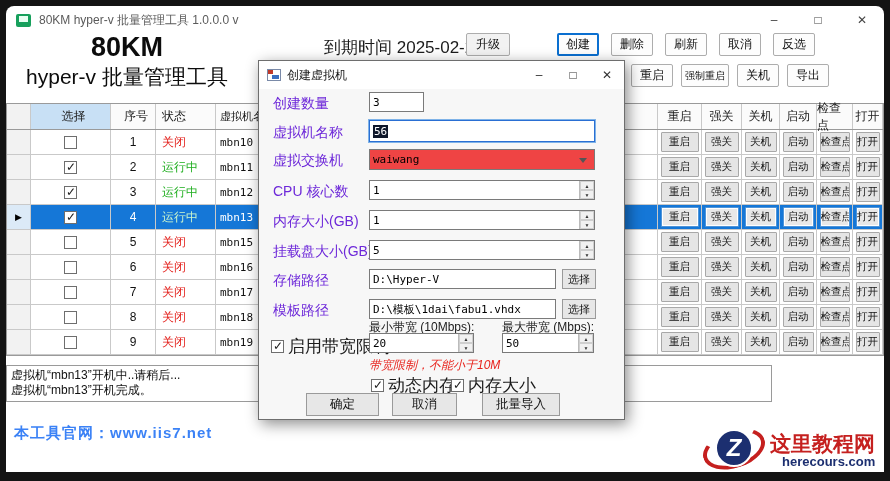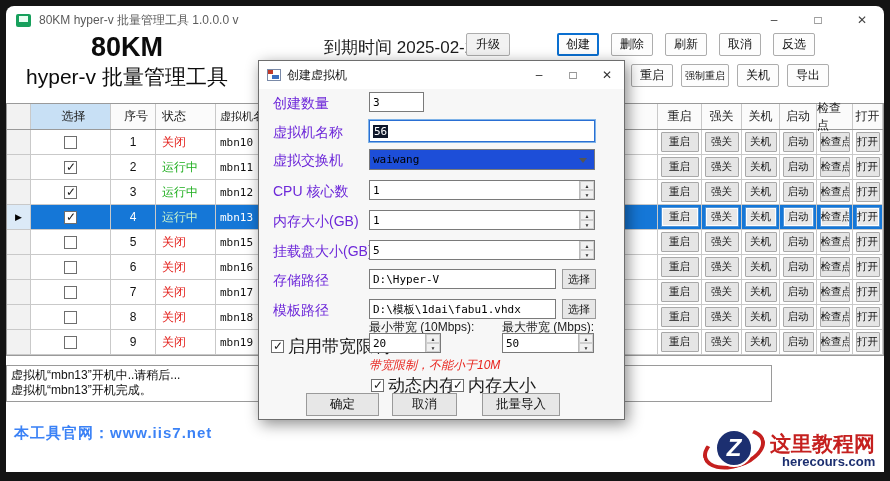--- a/index.html
+++ b/index.html
@@ -81,21 +81,21 @@
   .dlg-icon::after { content:""; position:absolute; right:1px; bottom:1px; width:7px; height:4px; background:#3a6fc0; }
   .dlg-title { font-size:12px; color:#1a1a1a; }
   .dlg-ctrls { position:absolute; right:0; top:0; height:28px; display:flex; }
   .dlg-wbtn { width:34px; height:28px; display:flex; align-items:center; justify-content:center; font-size:12px; color:#333; }
   .dlg-label { position:absolute; left:14px; font-size:14px; color:#6d28d9; }
   .txt { position:absolute; background:#fff; border:1px solid #7a7a7a; height:20px; font-size:11px; padding:0 3px;
          display:flex; align-items:center; }
   input.txt { font-family:"DejaVu Sans Mono", monospace; }
   .txt.focus { border:1px solid #2a6fd3; box-shadow:0 0 0 1px #7fb3e8; height:22px; }
   .sel-text { background:#0f172a; color:#fff; padding:0 1px; }
-  .combo { position:absolute; background:#1d4ed8; border:1px solid #7a7a7a; height:21px; font-size:11px;
+  .combo { position:absolute; background:#ef4444; border:1px solid #7a7a7a; height:21px; font-size:11px;
            padding:0 3px; display:flex; align-items:center; }
   .chev { position:absolute; right:7px; top:8px; width:0; height:0; border-left:4px solid transparent;
           border-right:4px solid transparent; border-top:5px solid #555; }
   .spin { position:absolute; background:#fff; border:1px solid #7a7a7a; height:20px; display:flex; }
   .spin-val { flex:1; font-size:11px; font-family:"DejaVu Sans Mono", monospace; display:flex; align-items:center; padding-left:3px; }
   .updown { width:15px; display:flex; flex-direction:column; border-left:1px solid #bbb; }
   .sbtn { flex:1; background:#f1f1f1; border:1px solid #cfcfcf; font-size:5px; color:#333; line-height:4px;
           display:flex; align-items:center; justify-content:center; padding:0; }
   .bw-label { position:absolute; font-size:12px; color:#1a1a1a; }
   .warn { position:absolute; font-size:12px; color:#e8231d;font-style:italic; }
@@ -475,21 +475,21 @@
     <input class="txt" style="left: 110px; top: 238px; width: 187px;" value="D:\模板\1dai\fabu1.vhdx">
     <button class="dlg-btn" style="left:303px; top:238px; width:34px; height:20px; font-size:11px">选择</button>
 
     <div class="bw-label" style="left:110px; top:258px">最小带宽 (10Mbps):</div>
     <div class="bw-label" style="left:243px; top:258px">最大带宽 (Mbps):</div>
 
     <div class="ckrow" style="left:12px; top:274px">
       <span class="cb checked"></span>
       <span class="cklabel">启用带宽限制</span>
     </div>
-    <div class="spin" style="left:110px; top:272px; width:72px">
+    <div class="spin" style="left:110px; top:272px; width:105px">
       <span class="spin-val">20</span>
       <span class="updown">
           <button class="sbtn">▲</button>
           <button class="sbtn">▼</button>
         </span>
     </div>
     <div class="spin" style="left:243px; top:272px; width:92px">
       <span class="spin-val">50</span>
       <span class="updown">
           <button class="sbtn">▲</button>

